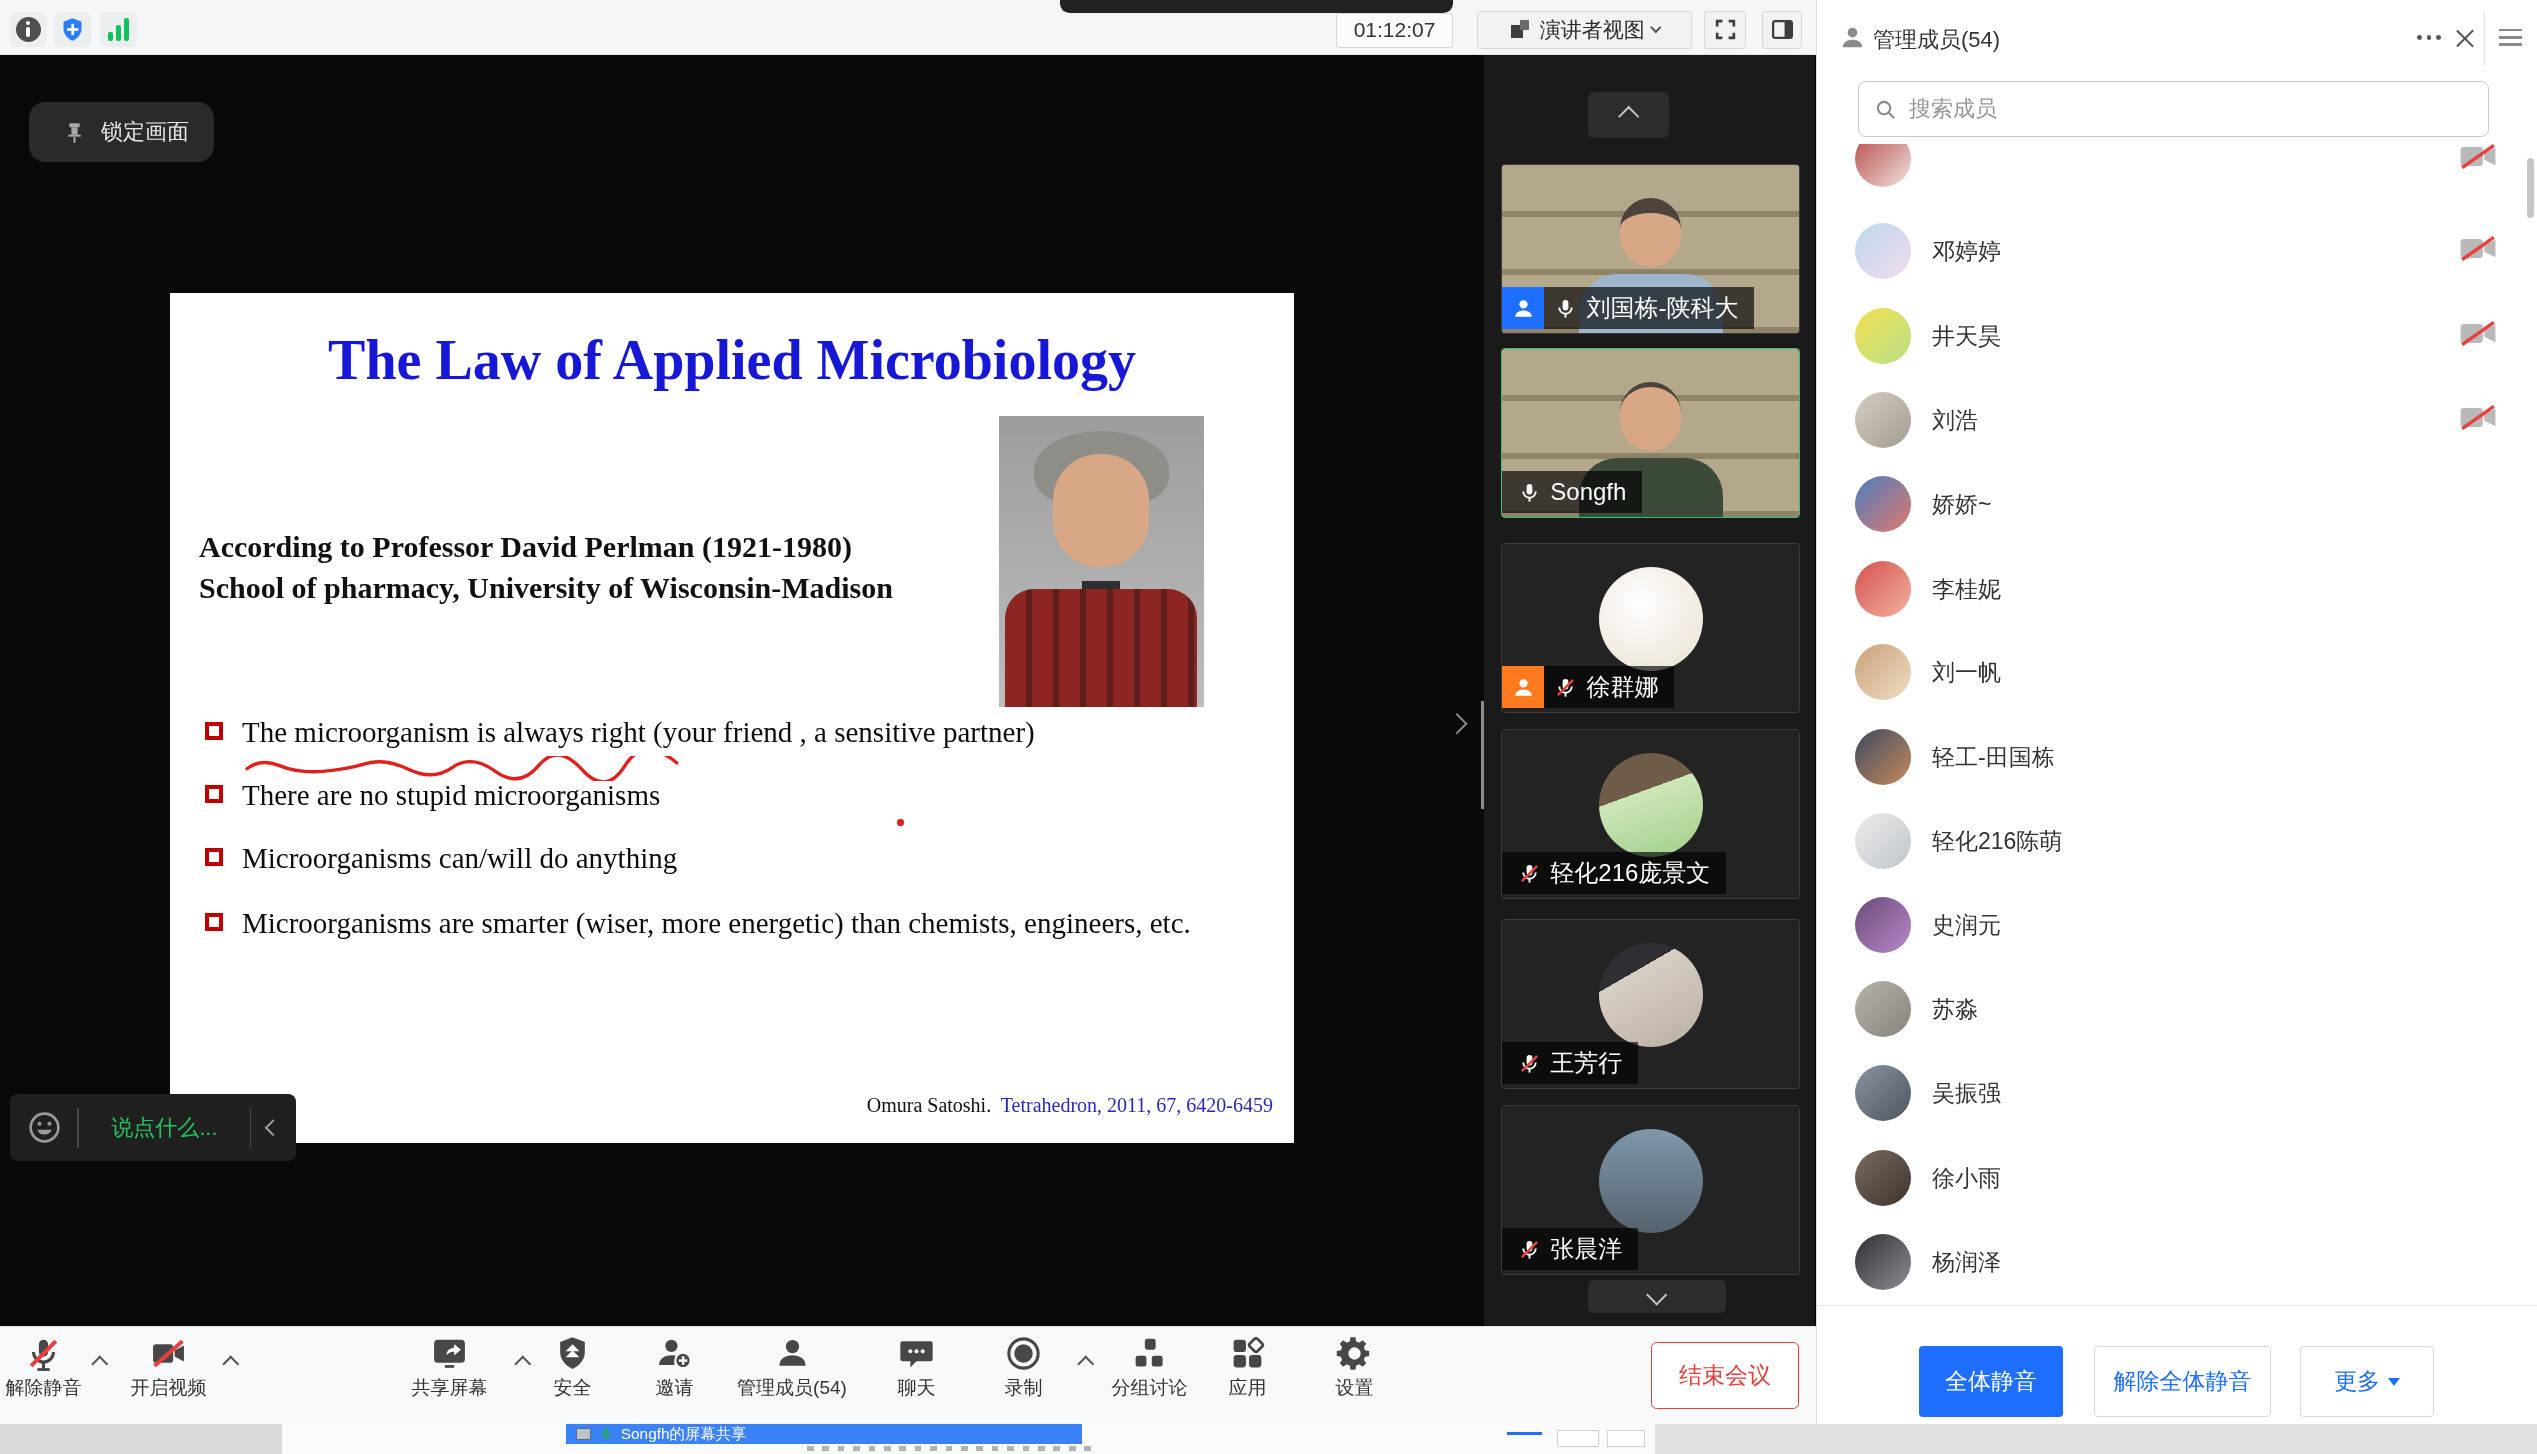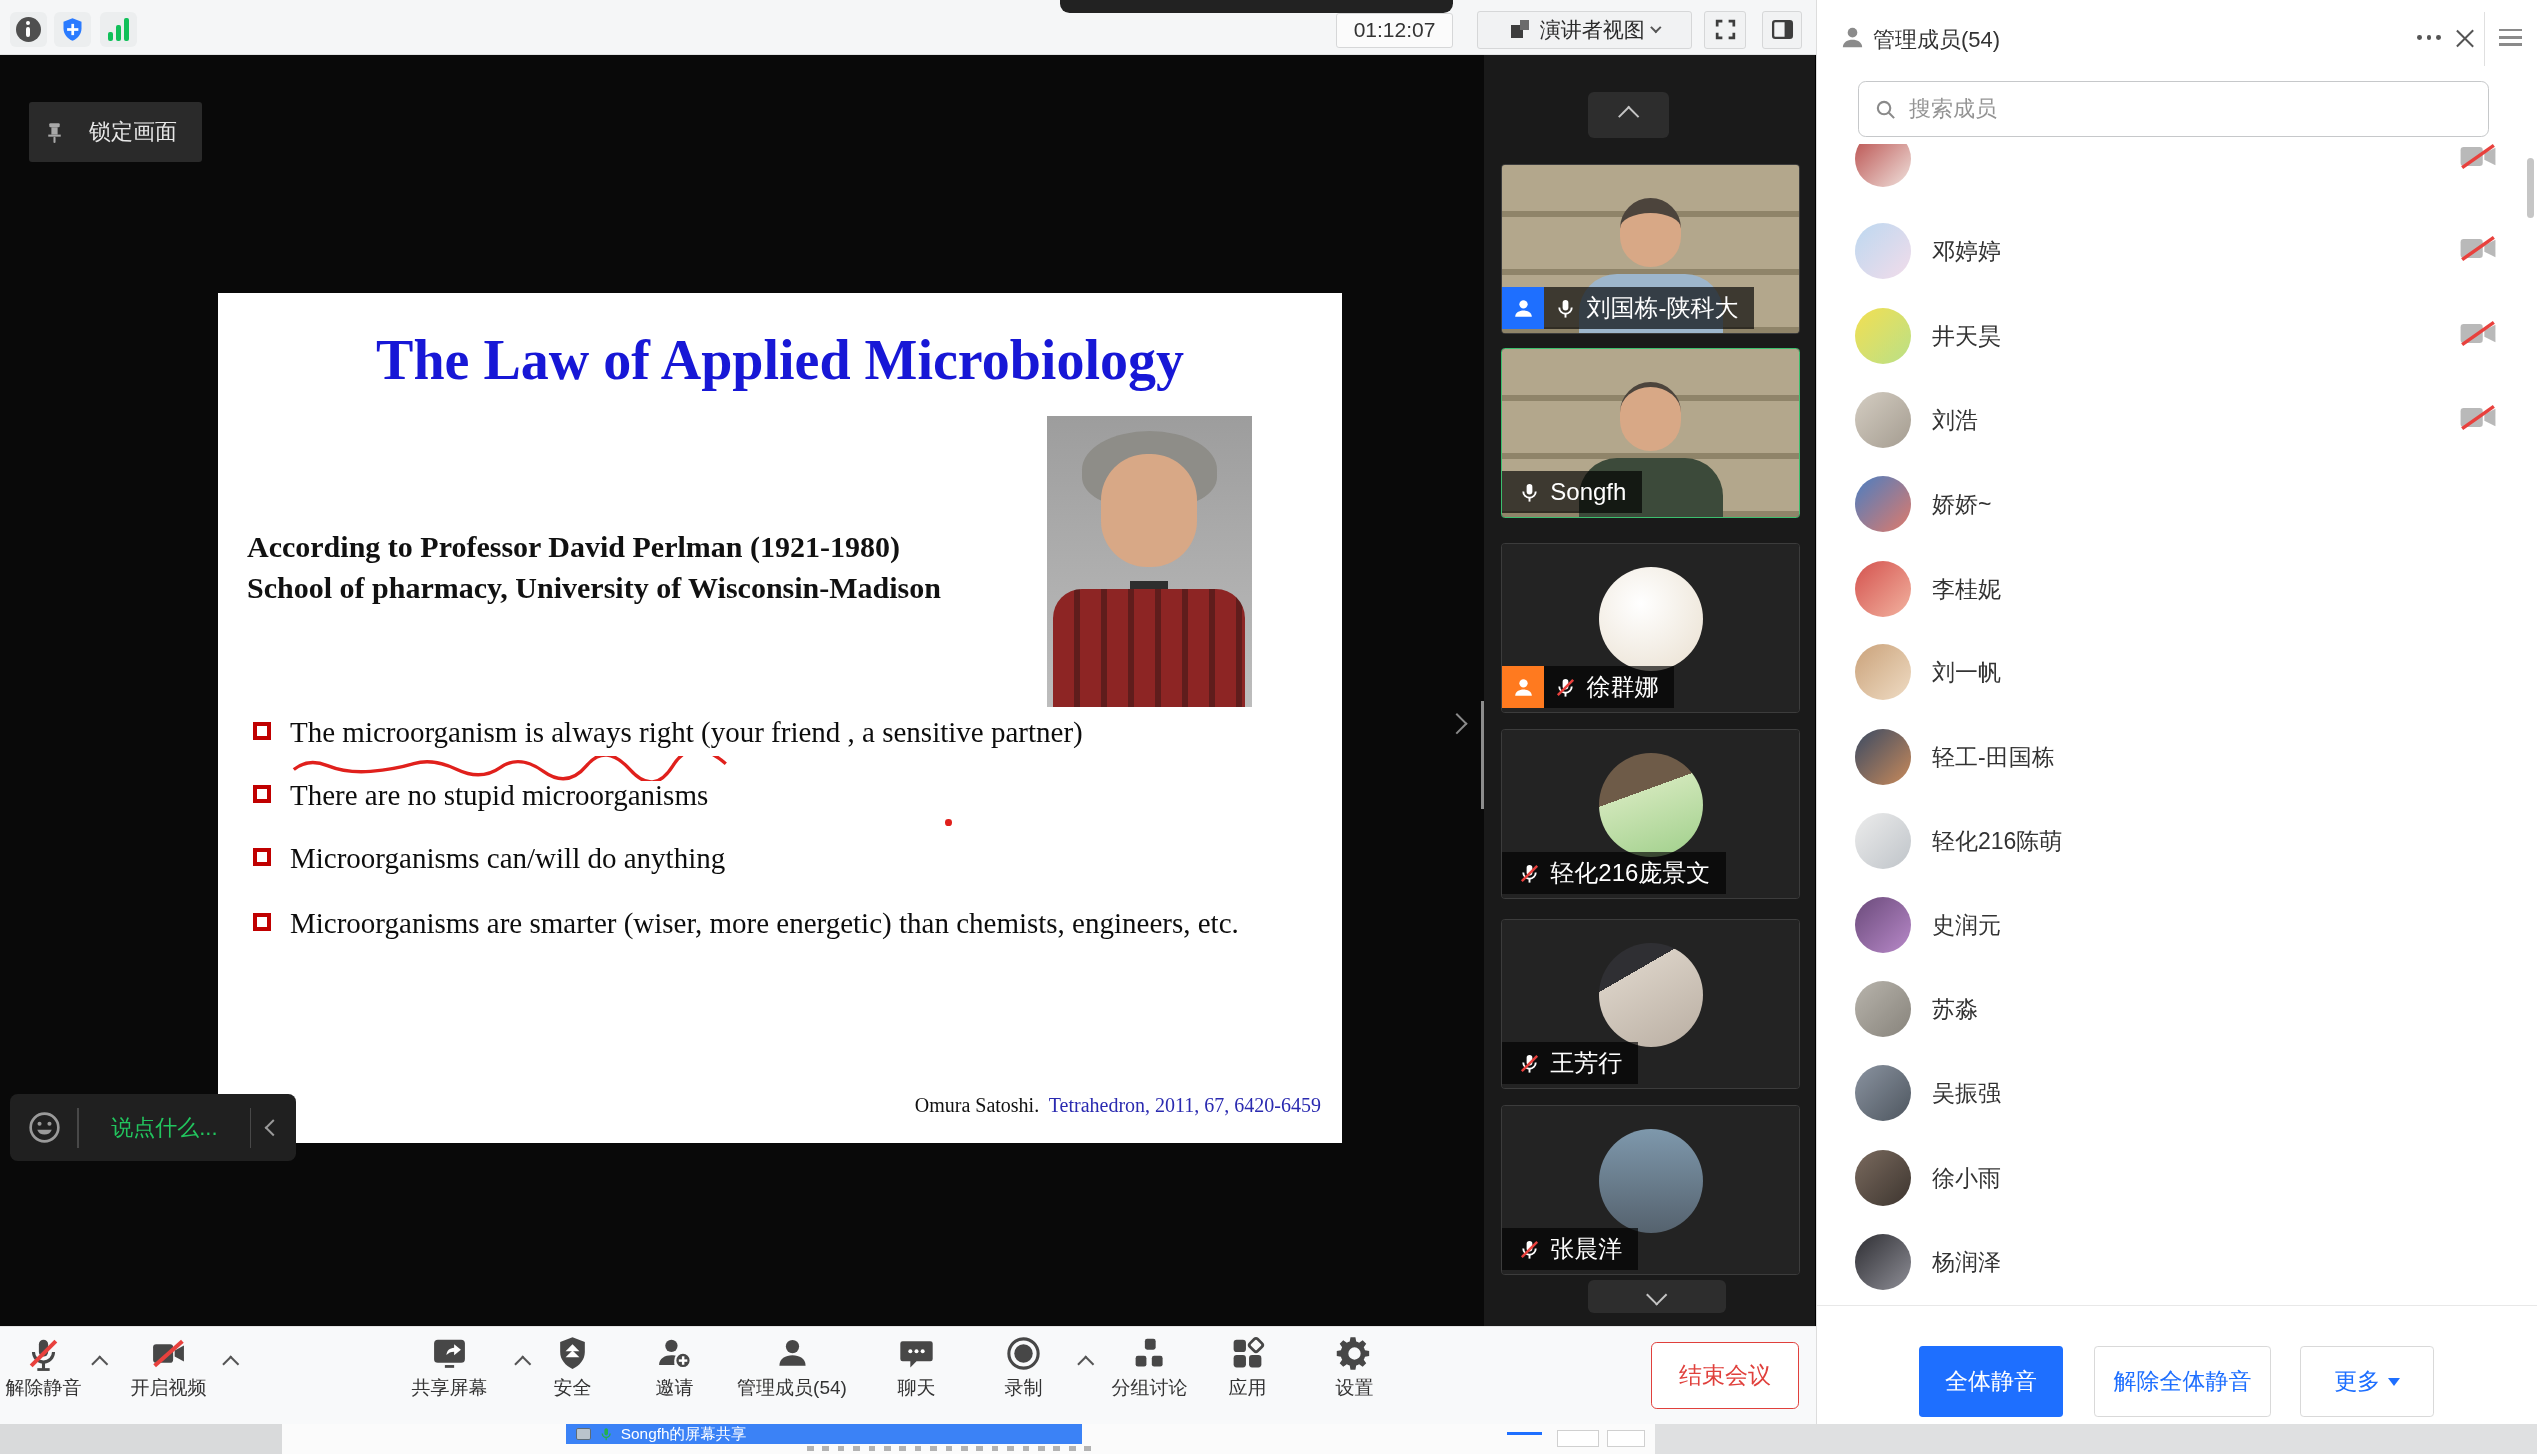--- a/index.html
+++ b/index.html
@@ -32,31 +32,31 @@
   .chev { display:inline-block; width:9.6px; height:9.6px; border-left:2.9px solid #555; border-top:2.9px solid #555; }
   .chev.down { transform:rotate(-135deg); margin-top:-3.8px; }
   .chev.up { transform:rotate(45deg); margin-top:3.8px; }
   .chev.left { transform:rotate(-45deg); }
   .chev.right { transform:rotate(135deg); }
   .sqbtn { position:absolute; top:10.6px; width:42px; height:38px; background:#f1f2f3;
            border:1px solid #d6d7d8; border-radius:2.9px; display:flex; align-items:center; justify-content:center; }
 
   
   .stage { position:absolute; left:0; top:55px; width:1484px; height:1271px; background:#090909; }
-  .lockpill { position:absolute; left:29px; top:47px; height:60px; padding:0 25px 0 13px;
-              background:#2a2a2a; border-radius:3px; display:flex; align-items:center; gap:22px;
+  .lockpill { position:absolute; left:29px; top:47px; height:60px; padding:0 25px 0 33px;
+              background:#2a2a2a; border-radius:16px; display:flex; align-items:center; gap:14px;
               color:#e8e8e8; font-size:22px; }
   .stage-next { position:absolute; left:1449px; top:661px; }
   .stage-next .chev { width:15.4px; height:15.4px; border-width:2.9px; border-color:#8a8a8a; }
   .grip { position:absolute; left:1481px; top:646px; width:11.5px; height:108px; display:flex; gap:2.9px; }
   .grip i { display:block; width:2.9px; height:100%; background:#8d8d8d; }
 
   
   .slide { position:absolute; left:170px; top:238px; width:1124px; height:850px; background:#fff;
-           font-family:"Liberation Serif", serif;margin-left:48px; }
+           font-family:"Liberation Serif", serif; }
   .slide-title { position:absolute; left:0; top:35px; width:100%; text-align:center;
                  color:#1717d6; font-size:56px; font-weight:bold; }
   .slide-author { position:absolute; left:29px; top:233px; color:#111; font-size:30px;
                   font-weight:bold; line-height:41px; }
   .slide-photo { position:absolute; left:829px; top:123px; width:205px; height:291px;
                  background:linear-gradient(#9d9d9d,#bdbdbd); overflow:hidden; }
   .ph-hair { position:absolute; left:35px; top:15.4px; width:135px; height:77px; border-radius:50% 50% 40% 40%; background:#8e8d88; }
   .ph-face { position:absolute; left:54px; top:38px; width:96px; height:113px; border-radius:46px; background:#d8a886; }
   .ph-shirt { position:absolute; left:5.8px; top:173px; width:192px; height:125px; border-radius:29px 29px 0 0;
               background:repeating-linear-gradient(90deg,#8d2524 0 21px,#5f1d1c 21px 27px),#8d2524; }

